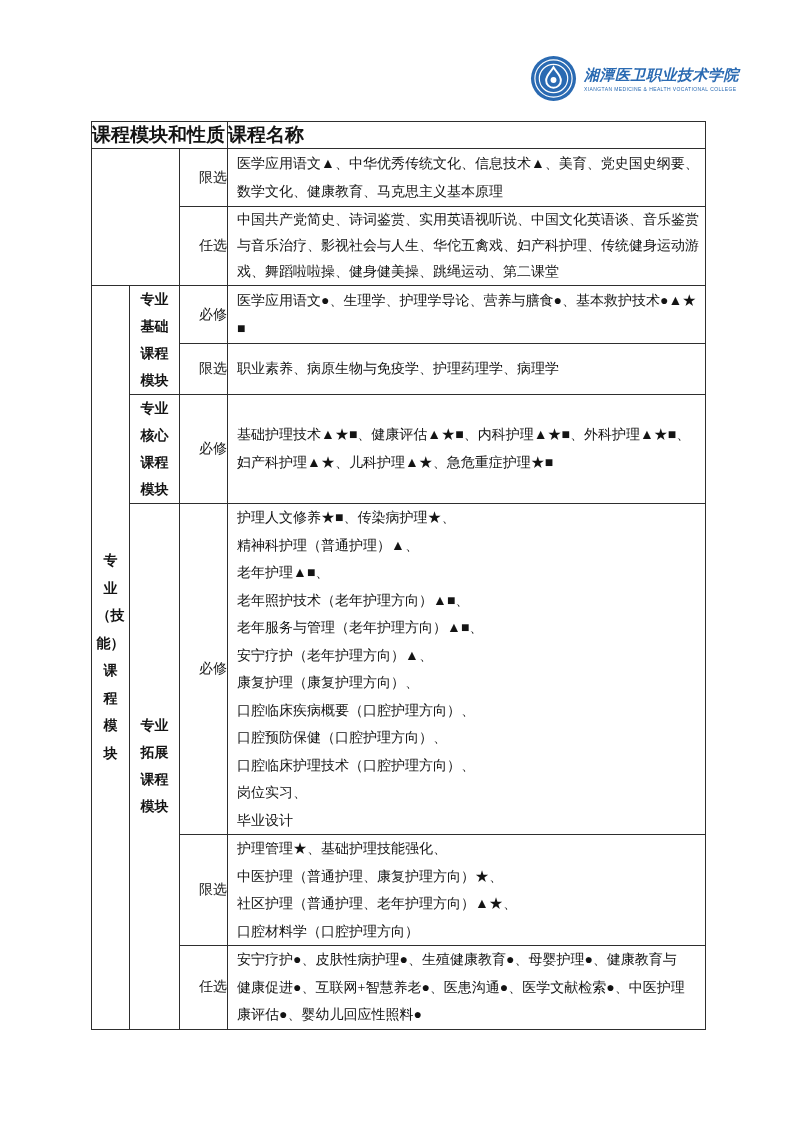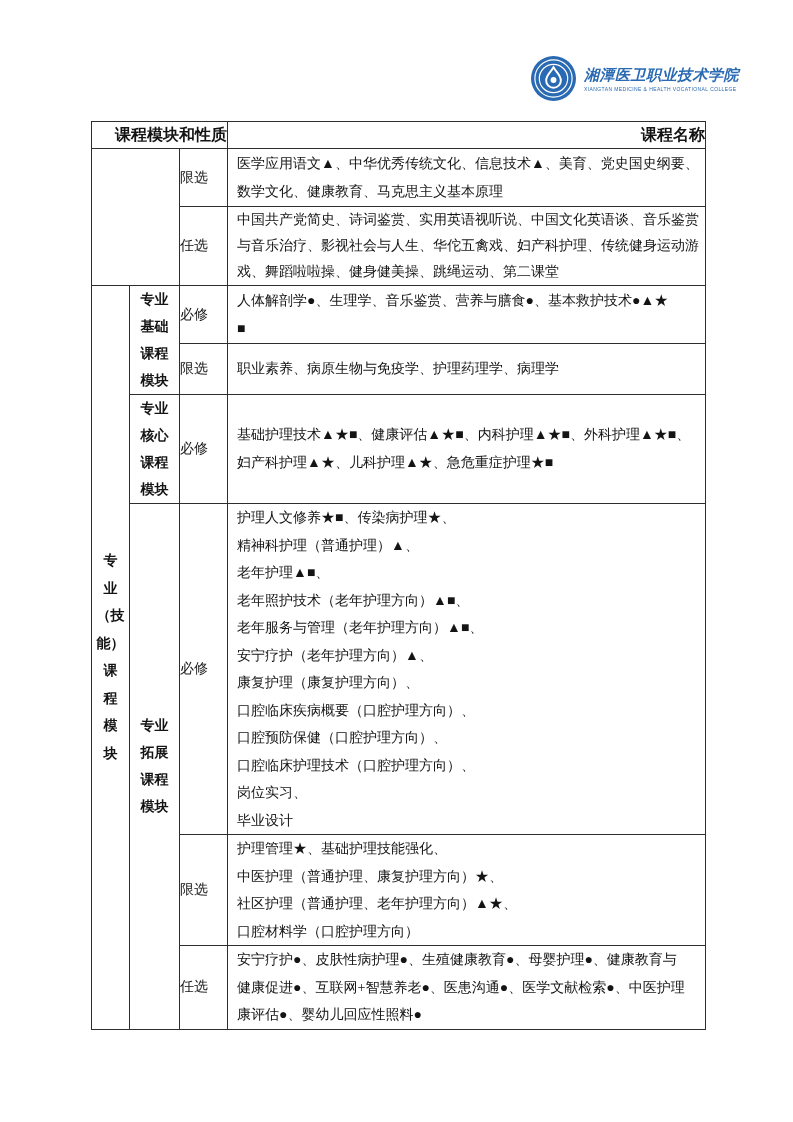--- a/index.html
+++ b/index.html
@@ -19,22 +19,22 @@
   .logo-en {
     font-size:5px; color:#2a6ab2; letter-spacing:0.4px; white-space:nowrap;
     margin-top:2px; font-family:"Liberation Sans","DejaVu Sans",sans-serif;
   }
   
   table.sched {
     position:absolute; left:91px; top:121px; width:614px;
     border-collapse:collapse; table-layout:fixed;
   }
   .sched td { border:1px solid #2e2e2e; vertical-align:middle; font-size:14px; color:#141414; }
-  .sched tr.head td { font-weight:bold; text-align:right; font-size:16px; }
-  .sel  { text-align:left; }
+  .sched tr.head td { font-weight:bold; text-align:left; font-size:19px; }
+  .sel  { text-align:right; }
   .course { padding:0 10px 0 9px; text-align:left; line-height:27.5px; }
   .course.lh28 { line-height:28px; }
   .course.lh26 { line-height:26px; }
   .mod { text-align:center; font-weight:bold; line-height:27px; }
   .cat { text-align:center; font-weight:bold; line-height:27.5px; }
   .ln { white-space:nowrap; }
   .b  { font-weight:normal; }
 </style>
 </head>
 <body>
@@ -99,21 +99,21 @@
             <div class="ln"><span>块</span></div>
           </td>
       <td rowspan="2" class="mod">
             <div class="ln"><span>专业</span></div>
             <div class="ln"><span>基础</span></div>
             <div class="ln"><span>课程</span></div>
             <div class="ln"><span>模块</span></div>
           </td>
       <td class="sel">必修</td>
       <td class="course lh28">
-            <div class="ln"><span>人体解剖学●、生理学、音乐鉴赏、营养与膳食●、基本救护技术●▲★</span></div>
+            <div class="ln"><span>医学应用语文●、生理学、护理学导论、营养与膳食●、基本救护技术●▲★</span></div>
             <div class="ln"><span>■</span></div>
           </td>
     </tr>
 
     <tr style="height:50px">
       <td class="sel">限选</td>
       <td class="course">
             <div class="ln"><span>职业素养、病原生物与免疫学、护理药理学、病理学</span></div>
           </td>
     </tr>

